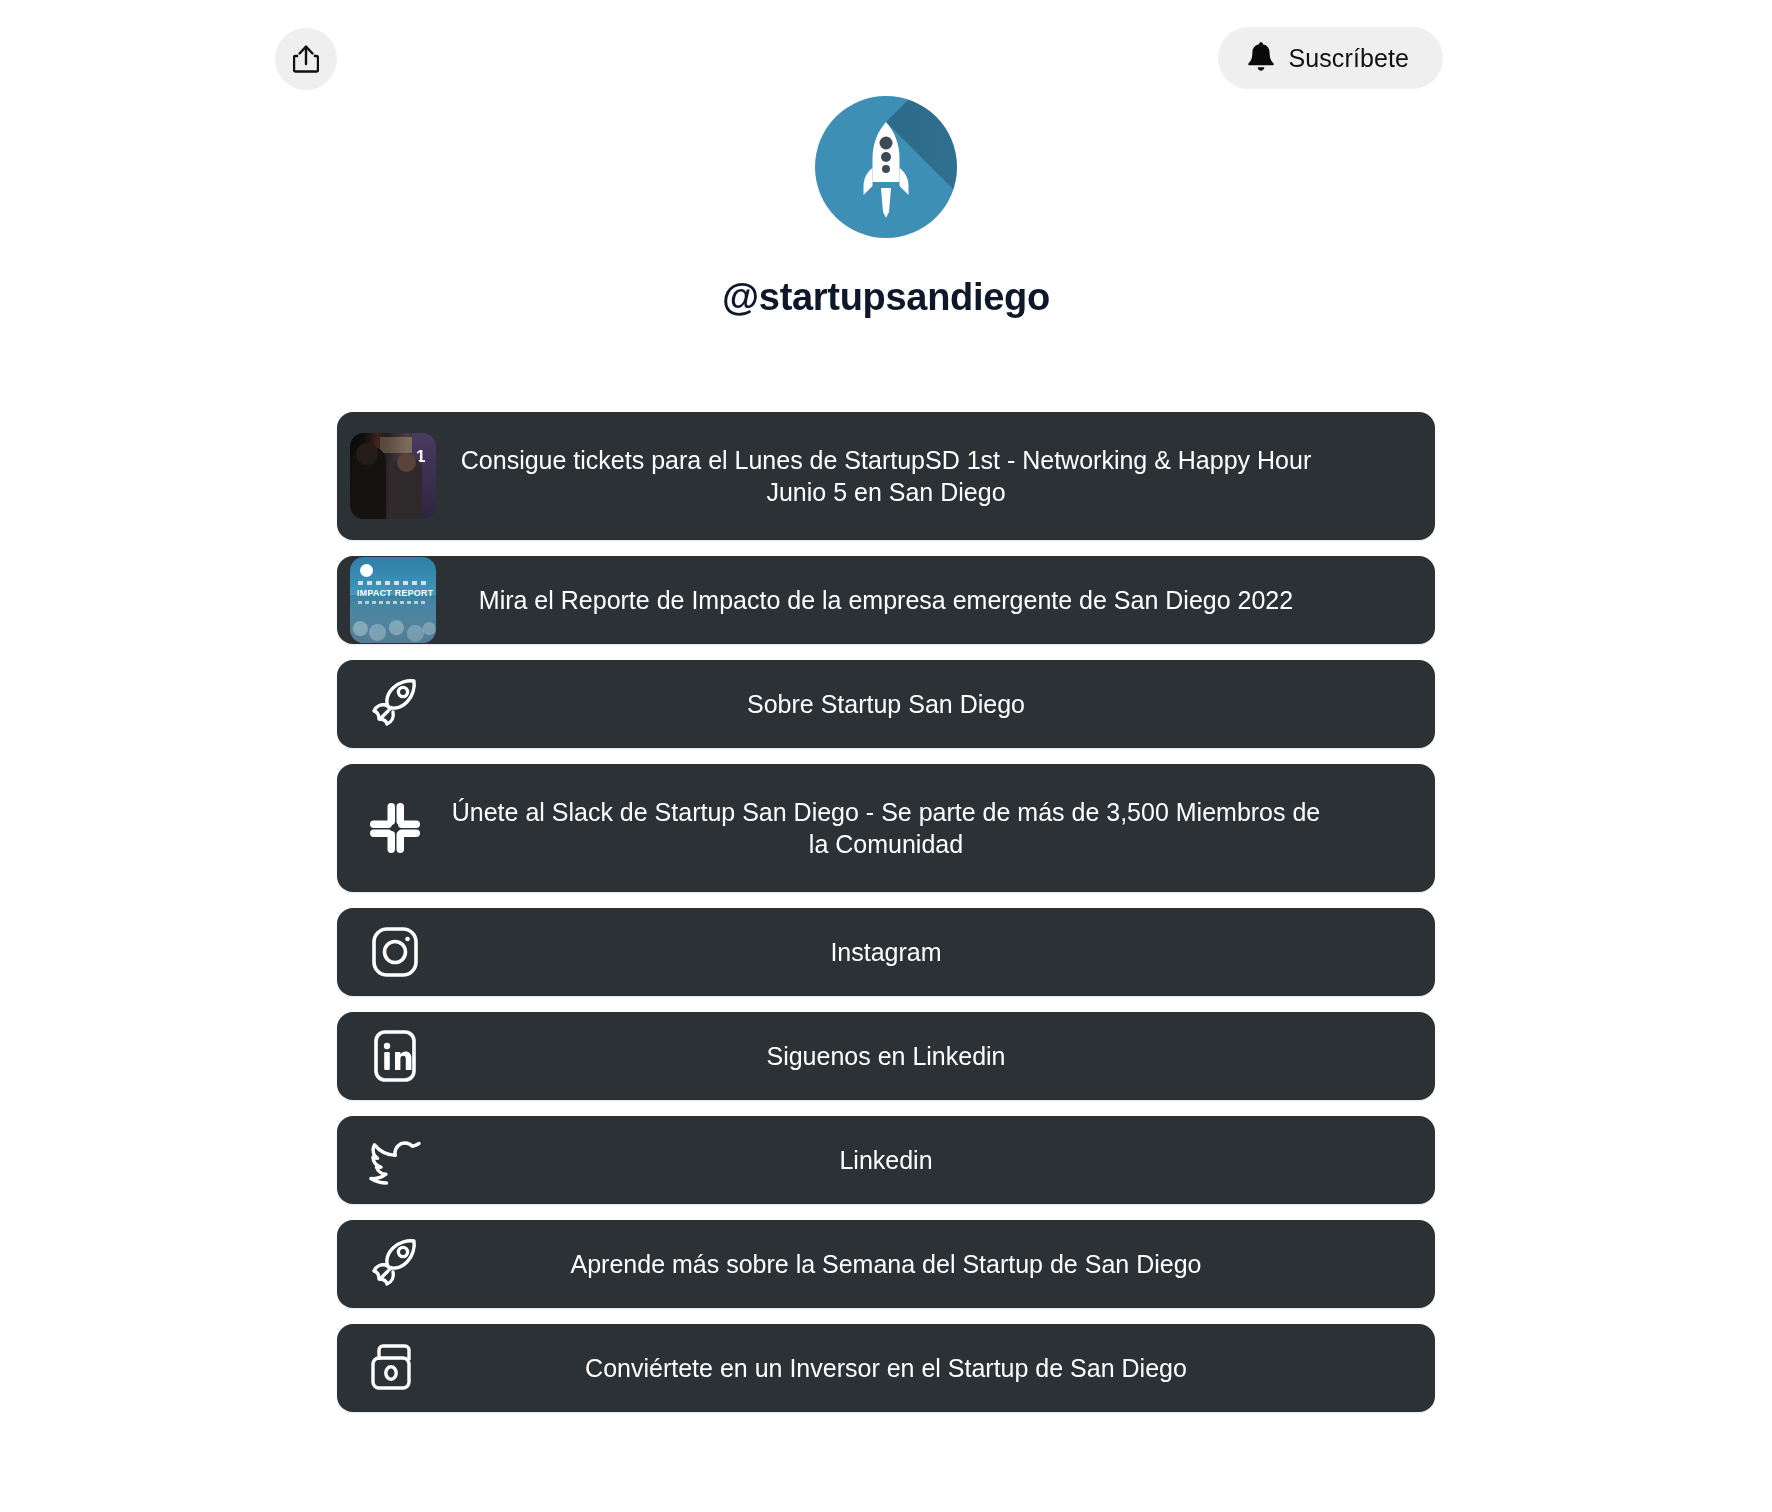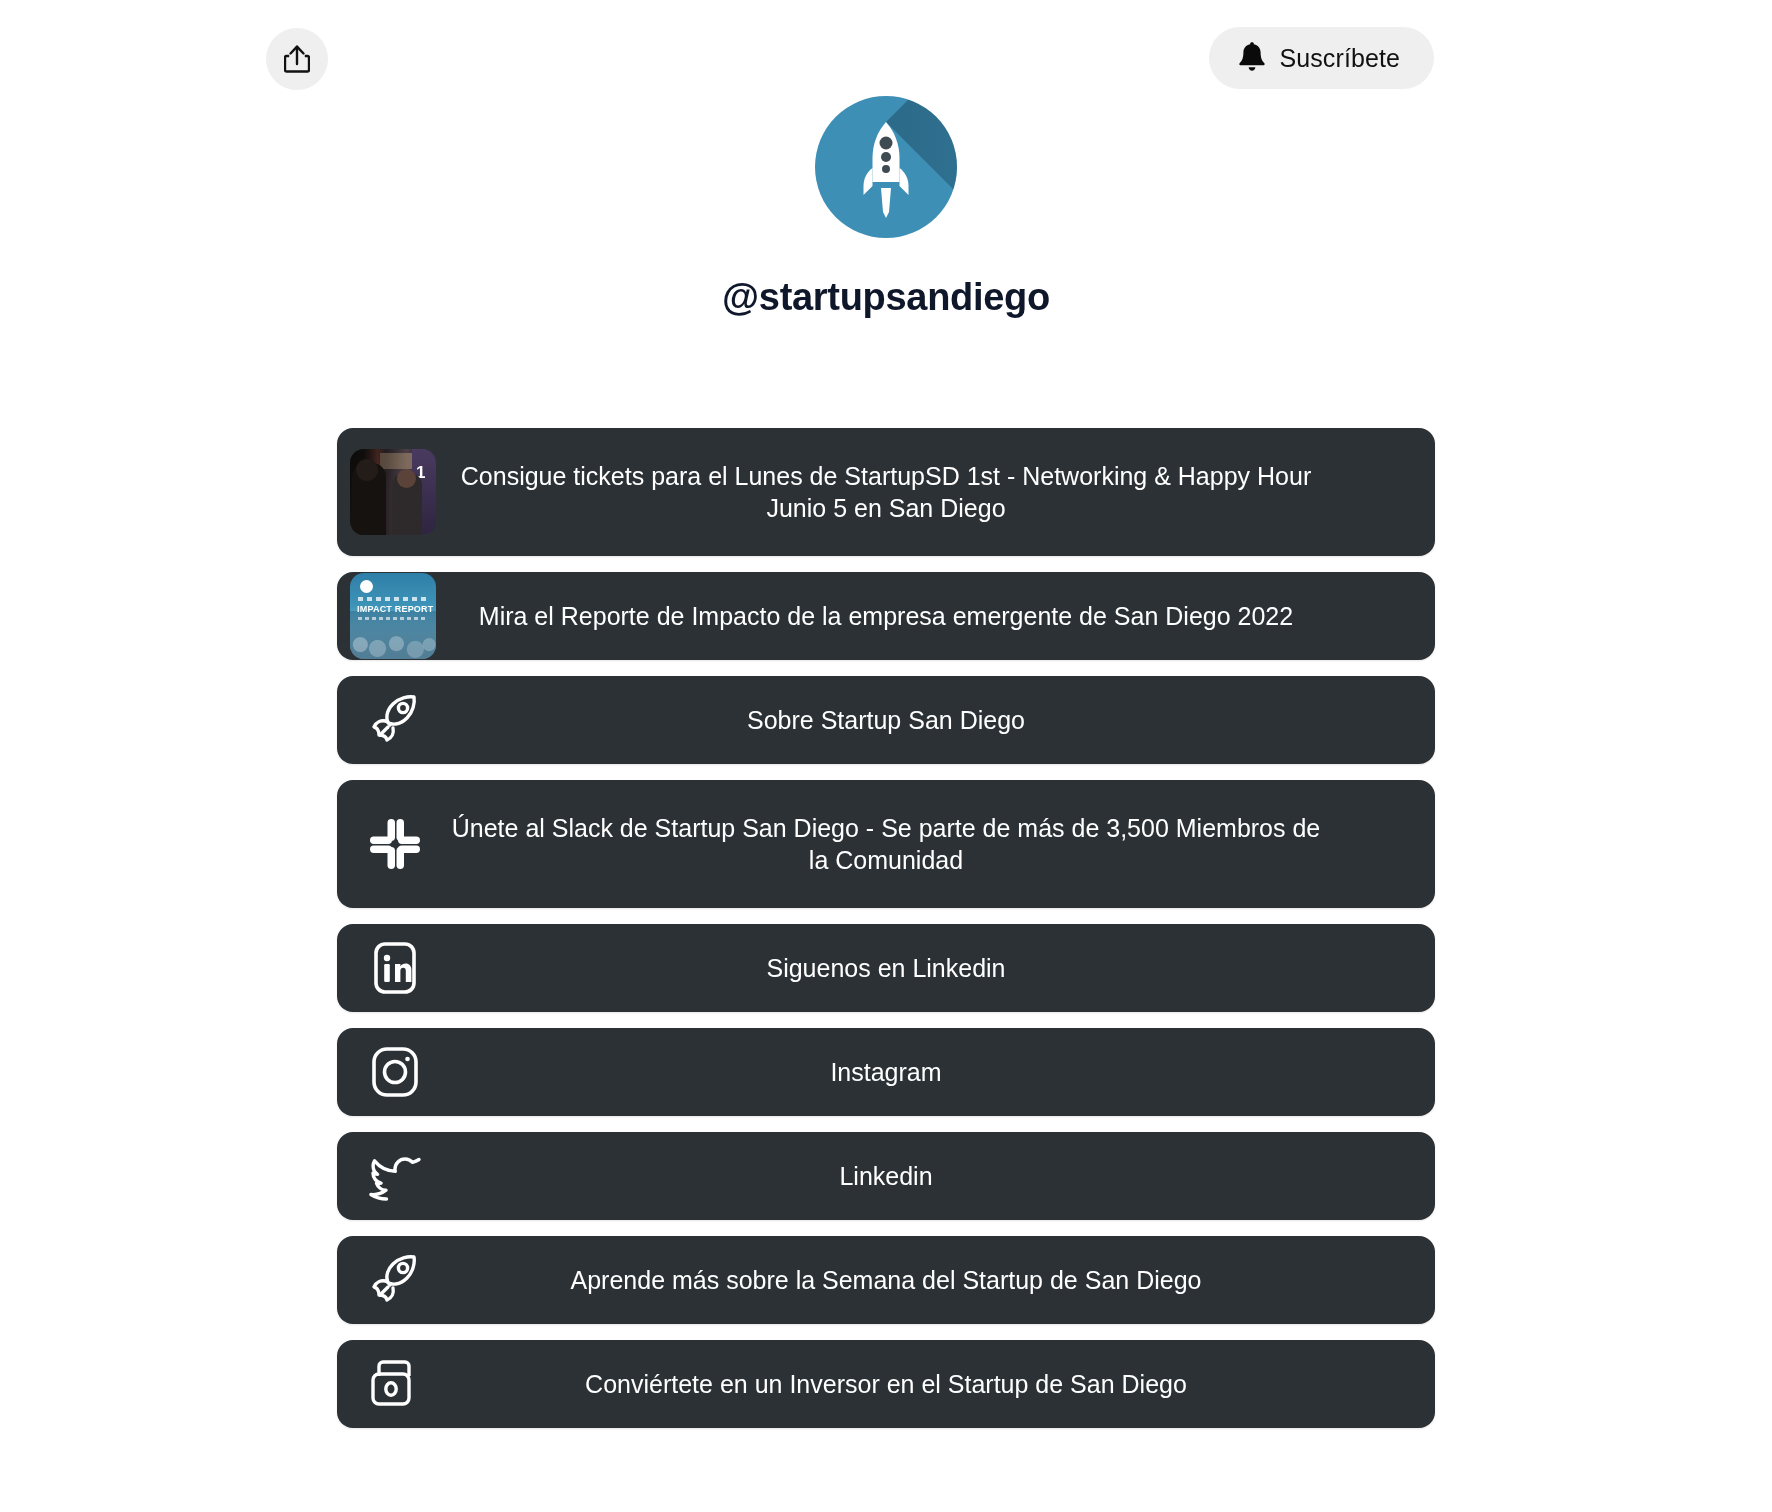--- a/index.html
+++ b/index.html
@@ -16,21 +16,21 @@
   .page {
     position: relative;
     width: 1772px;
     height: 1512px;
     background: #ffffff;
   }
 
   
   .topbar {
     position: absolute;
-    top: 0; left: 4px;
+    top: 0; left: 13px;
     width: 1692px;
     height: 110px;
   }
   .share-btn {
     position: absolute;
     left: 262px;
     top: 28px;
     width: 62px;
     height: 62px;
     border-radius: 50%;
@@ -109,21 +109,21 @@
   .bio {
     margin-top: 10px;
     font-size: 24px;
     color: #111;
     font-family: "Liberation Sans", sans-serif;
   }
 
   
   .links {
     position: absolute;
-    top: 428px;
+    top: 412px;
     left: 50%;
     transform: translateX(-50%);
     width: 1098px;
     display: flex;
     flex-direction: column;
     gap: 16px;
   }
   .link-card {
     position: relative;
     width: 100%;
@@ -357,43 +357,43 @@
           <rect x="3" y="29.5" width="22" height="7.5" rx="3.7"></rect>
           <rect x="31" y="20.5" width="22" height="7.5" rx="3.7"></rect>
           <rect x="31" y="29.5" width="22" height="7.5" rx="3.7"></rect>
         </svg>
       </div>
       <div class="link-title">Únete al Slack de Startup San Diego - Se parte de  más de 3,500 Miembros de la Comunidad</div>
     </div>
 
     <div class="link-card">
       <div class="leading icon-slot">
+        <svg width="56" height="56" viewBox="0 0 56 56" fill="none" stroke="#ffffff" stroke-width="3.6">
+          <rect x="7" y="5" width="42" height="46" rx="13"></rect>
+          <circle cx="28" cy="28" r="10.5"></circle>
+          <circle cx="40.5" cy="15" r="2.3" fill="#ffffff" stroke="none"></circle>
+        </svg>
+      </div>
+      <div class="link-title">Instagram</div>
+    </div>
+
+    <div class="link-card">
+      <div class="leading icon-slot">
         <svg width="56" height="56" viewBox="0 0 56 56" fill="none">
           <rect x="9" y="4" width="38" height="48" rx="9" stroke="#ffffff" stroke-width="3.6"></rect>
           <circle cx="20" cy="18" r="3.2" fill="#ffffff"></circle>
           <rect x="17.2" y="24" width="5.6" height="18" rx="1.3" fill="#ffffff"></rect>
           <path d="M28 42 V24 h5.4 v2.2 c1.3-1.8 3.2-2.6 5.2-2.6 3.6 0 5.8 2.4 5.8 6.6 V42 h-5.6 V31 c0-2-0.9-3.2-2.6-3.2 -1.7 0-2.8 1.2-2.8 3.2 V42 Z" fill="#ffffff"></path>
         </svg>
       </div>
       <div class="link-title">Siguenos en Linkedin</div>
     </div>
 
     <div class="link-card">
       <div class="leading icon-slot">
-        <svg width="56" height="56" viewBox="0 0 56 56" fill="none" stroke="#ffffff" stroke-width="3.6">
-          <rect x="7" y="5" width="42" height="46" rx="13"></rect>
-          <circle cx="28" cy="28" r="10.5"></circle>
-          <circle cx="40.5" cy="15" r="2.3" fill="#ffffff" stroke="none"></circle>
-        </svg>
-      </div>
-      <div class="link-title">Instagram</div>
-    </div>
-
-    <div class="link-card">
-      <div class="leading icon-slot">
         <svg width="58" height="58" viewBox="0 0 58 58" fill="none" stroke="#ffffff" stroke-width="3.4" stroke-linejoin="round" stroke-linecap="round">
           <path d="M53 12.5 c-2 1.4 -4.2 2.3 -6.5 2.8 -1.9 -2 -4.5 -3.3 -7.4 -3.3 -5.6 0 -10.1 4.5 -10.1 10.1 0 0.8 0.1 1.6 0.3 2.3 -8.4 -0.4 -15.8 -4.4 -20.8 -10.5 -0.9 1.5 -1.4 3.2 -1.4 5.1 0 3.5 1.8 6.6 4.5 8.4 -1.7 -0.1 -3.2 -0.5 -4.6 -1.3 v0.1 c0 4.9 3.5 9 8.1 9.9 -0.8 0.2 -1.7 0.3 -2.7 0.3 -0.7 0 -1.3 -0.1 -1.9 -0.2 1.3 4 5.1 6.9 9.5 7 -3.5 2.7 -7.9 4.4 -12.7 4.4 -0.8 0 -1.6 0 -2.4 -0.1 4.5 2.9 9.9 4.5 15.6 4.5"></path>
         </svg>
       </div>
       <div class="link-title">Linkedin</div>
     </div>
 
     <div class="link-card">
       <div class="leading icon-slot">
         <svg width="58" height="58" viewBox="0 0 58 58" fill="none" stroke="#ffffff" stroke-width="3.4" stroke-linecap="round" stroke-linejoin="round">

